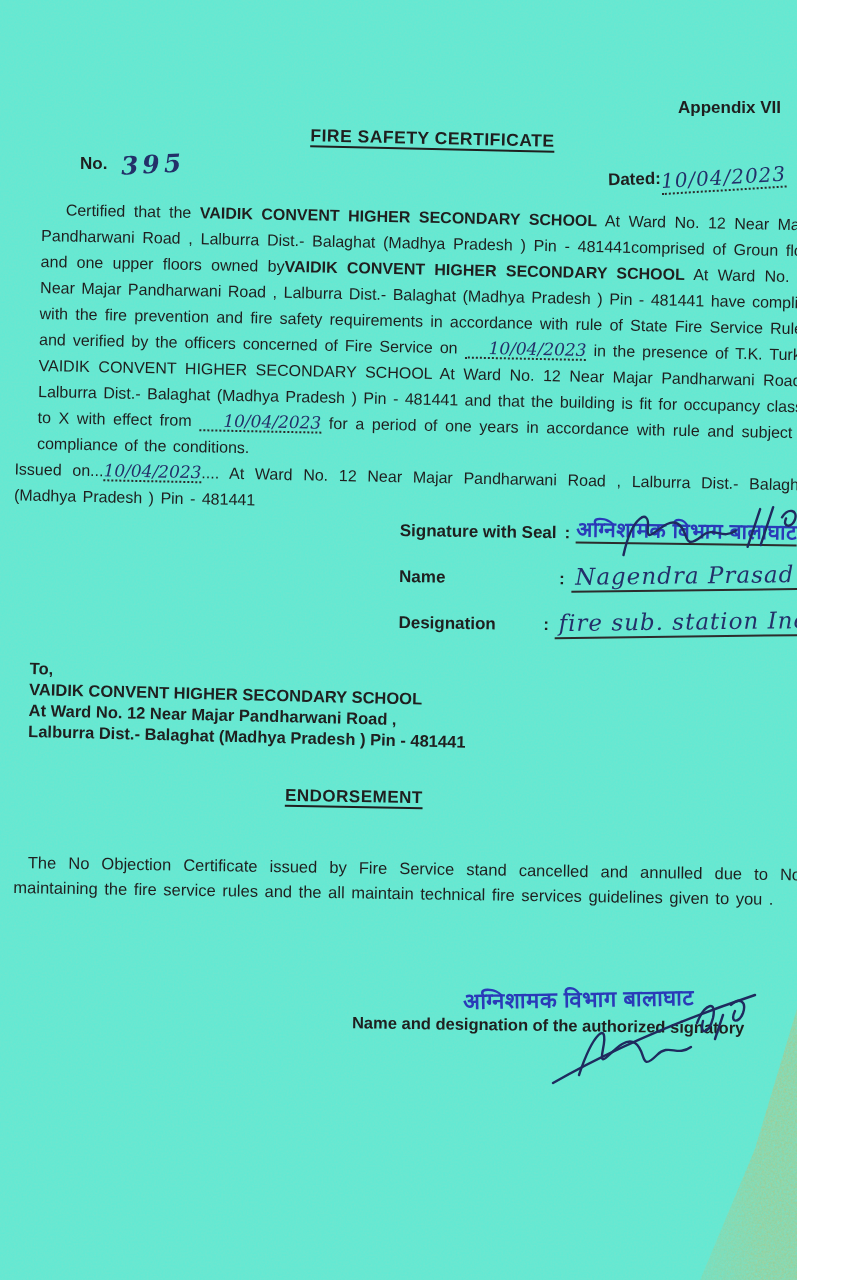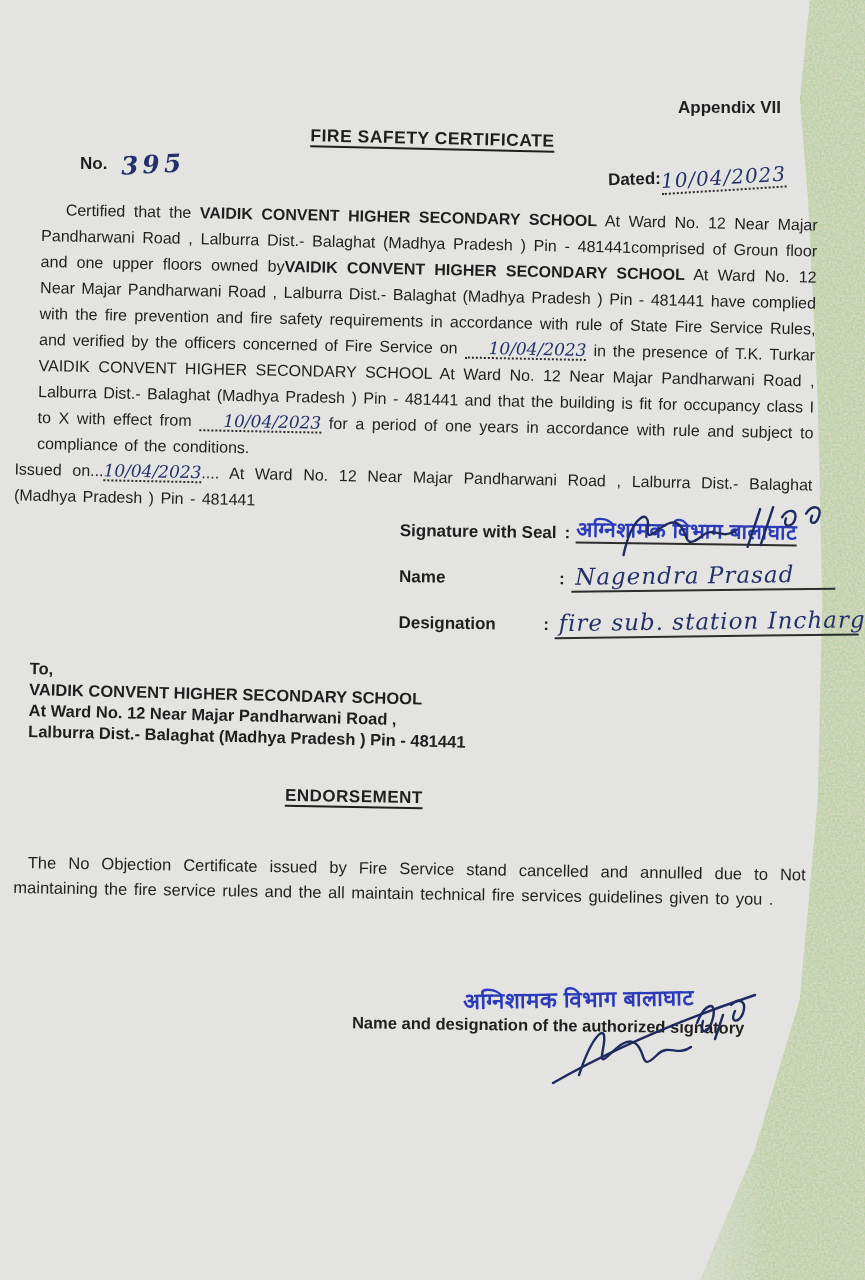--- a/index.html
+++ b/index.html
@@ -1,19 +1,19 @@
 <!DOCTYPE html>
 <html><head>
 <meta charset="utf-8">
 <style>
   html,body{margin:0;padding:0;}
   .page{
     position:relative;
-    width:865px;height:1280px;
-    background:#e5e5e5;
+    width:797px;height:1280px;
+    background:#5eead4;
     overflow:hidden;
     font-family:"Liberation Sans", sans-serif;
     color:#1f1f1f;
   }
   .grain{position:absolute;left:0;top:0;pointer-events:none;}
   .edge-green{
     position:absolute;left:640px;top:0;width:225px;height:1280px;pointer-events:none;
     clip-path:polygon(75.5% 0%,100% 0%,100% 100%,26.7% 100%,51% 89.8%,71% 78.1%,79% 62.5%,81% 46.9%,79% 31.3%,74.7% 15.6%,71% 7.8%);
     -webkit-mask-image:linear-gradient(to right, transparent 0%, black 55%);
     mask-image:linear-gradient(to right, transparent 0%, black 55%);

